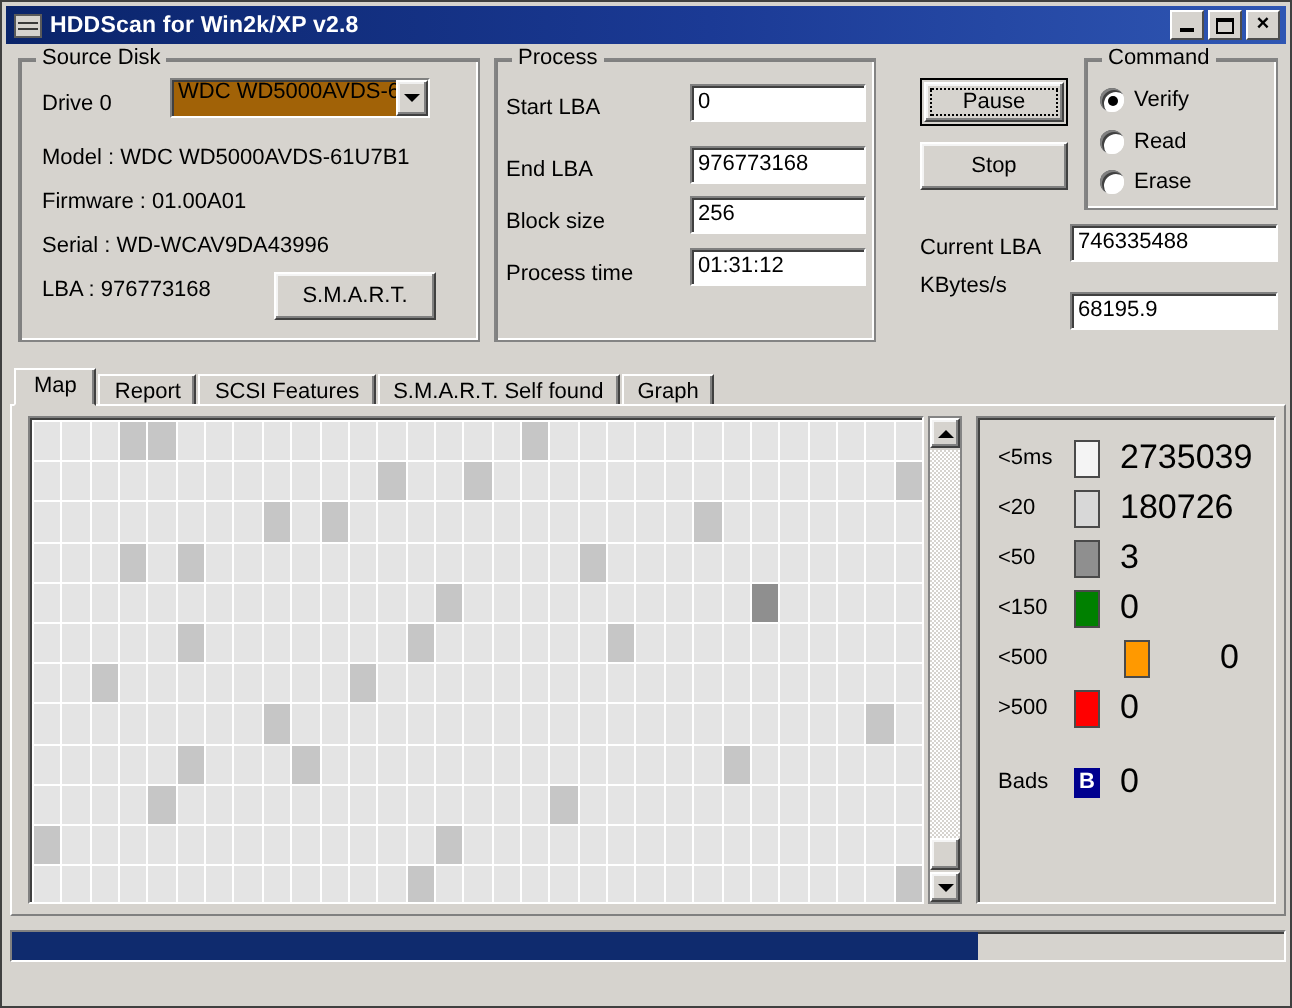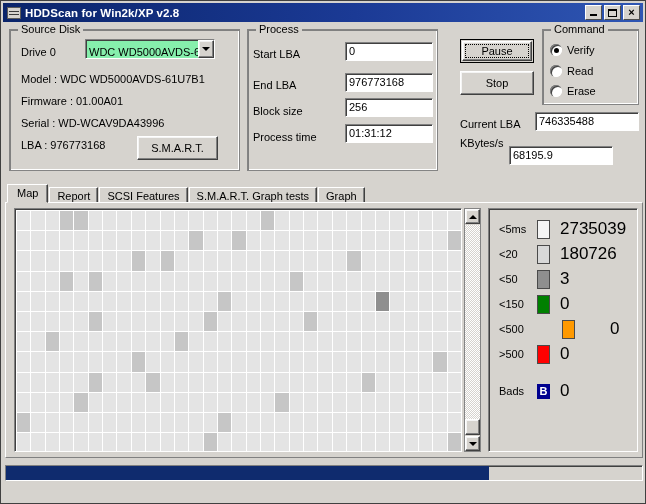--- a/index.html
+++ b/index.html
@@ -107,27 +107,27 @@
     color: #000;
     padding: 2px 0 0 3px;
     box-sizing: border-box;
     overflow: hidden;
     white-space: nowrap;
   }
 
   
   .combo {
     position: absolute;
-    background: #86efac;
+    background: #a16207;
     border: 1px solid;
     border-color: #808080 #ffffff #ffffff #808080;
     box-shadow: inset 1px 1px 0 #404040;
     box-sizing: border-box;
     display: flex;
-    align-items: flex-end;
+    align-items: flex-start;
   }
   .combo-text {
     flex: 1;
     font-size: 11px;
     padding-left: 3px;
     overflow: hidden;
     white-space: nowrap;
     color: #000;
   }
   .combo-btn {
@@ -448,34 +448,34 @@
     <span>Read</span>
   </div>
   <div class="radio" style="left:549px; top:84px;">
     <span class="dot"></span>
     <span>Erase</span>
   </div>
 
   <div class="lbl" style="left:459px; top:117px;">Current LBA</div>
   <div class="field" style="left:534px; top:111px; width:104px; height:19px;">746335488</div>
   <div class="lbl" style="left:459px; top:136px;">KBytes/s</div>
-  <div class="field" style="left:508px; top:145px; width:104px; height:19px;">68195.9</div>
+  <div class="field" style="left:534px; top:145px; width:104px; height:19px;">68195.9</div>
 
   <div class="tabstrip">
     <div class="tab active">
         <span>Map</span>
       </div>
     <div class="tab">
         <span>Report</span>
       </div>
     <div class="tab">
         <span>SCSI Features</span>
       </div>
     <div class="tab">
-        <span>S.M.A.R.T. Graph tests</span>
+        <span>S.M.A.R.T. Self found</span>
       </div>
     <div class="tab">
         <span>Graph</span>
       </div>
   </div>
 
   <div class="tabpanel">
 
     <div class="map-frame">
       <div class="map-grid" id="map-grid">

